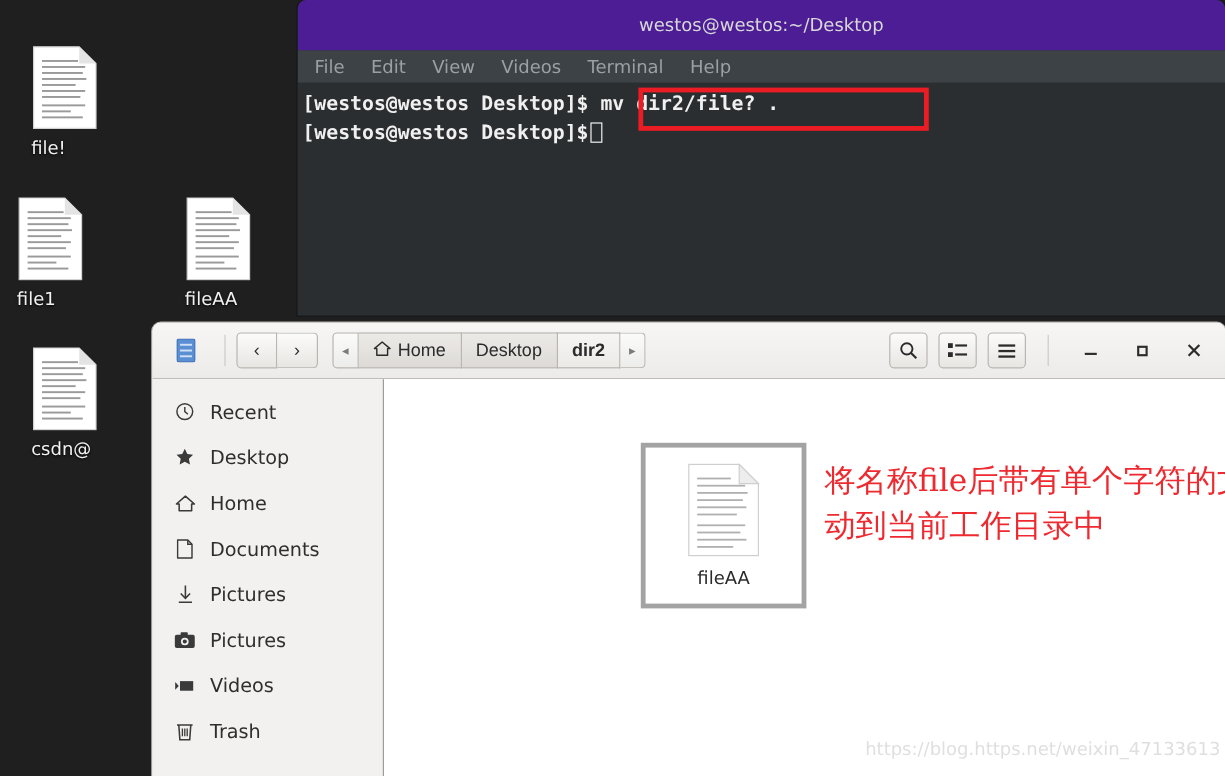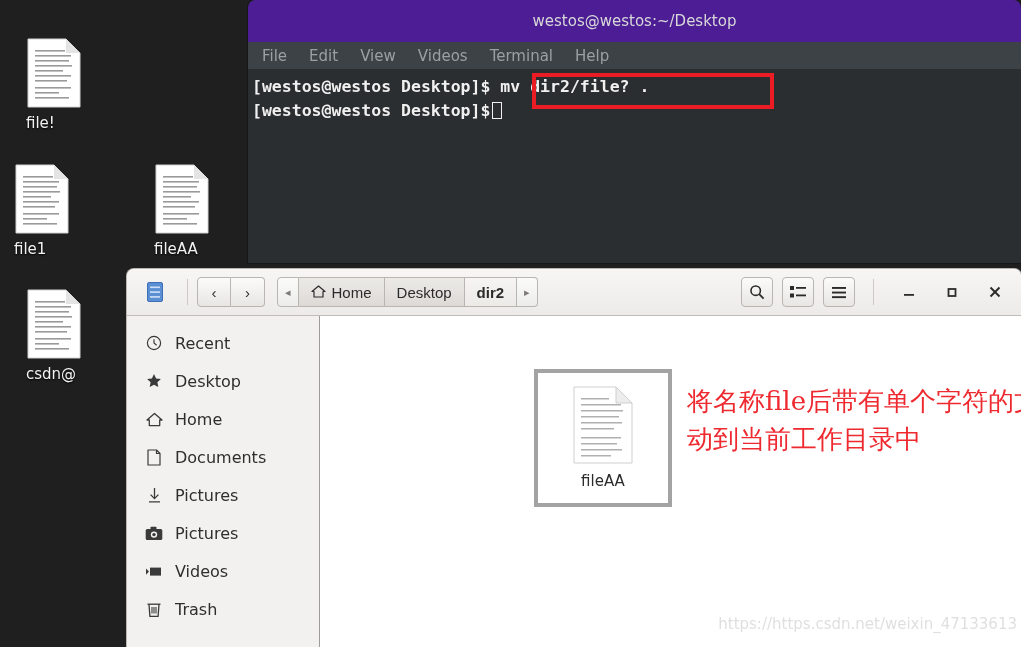--- a/index.html
+++ b/index.html
@@ -503,16 +503,16 @@
           </svg>
         </span>
         <span class="cap">fileAA</span>
       </div>
 
       <div id="annotation">
         <div>将名称file后带有单个字符的文件移</div>
         <div>动到当前工作目录中</div>
       </div>
 
-      <div id="watermark">https://https.csdn.net/weixin_47133613</div>
+      <div id="watermark">https://blog.https.net/weixin_47133613</div>
     </div>
   </div>
 </div>
 
 </body></html>

